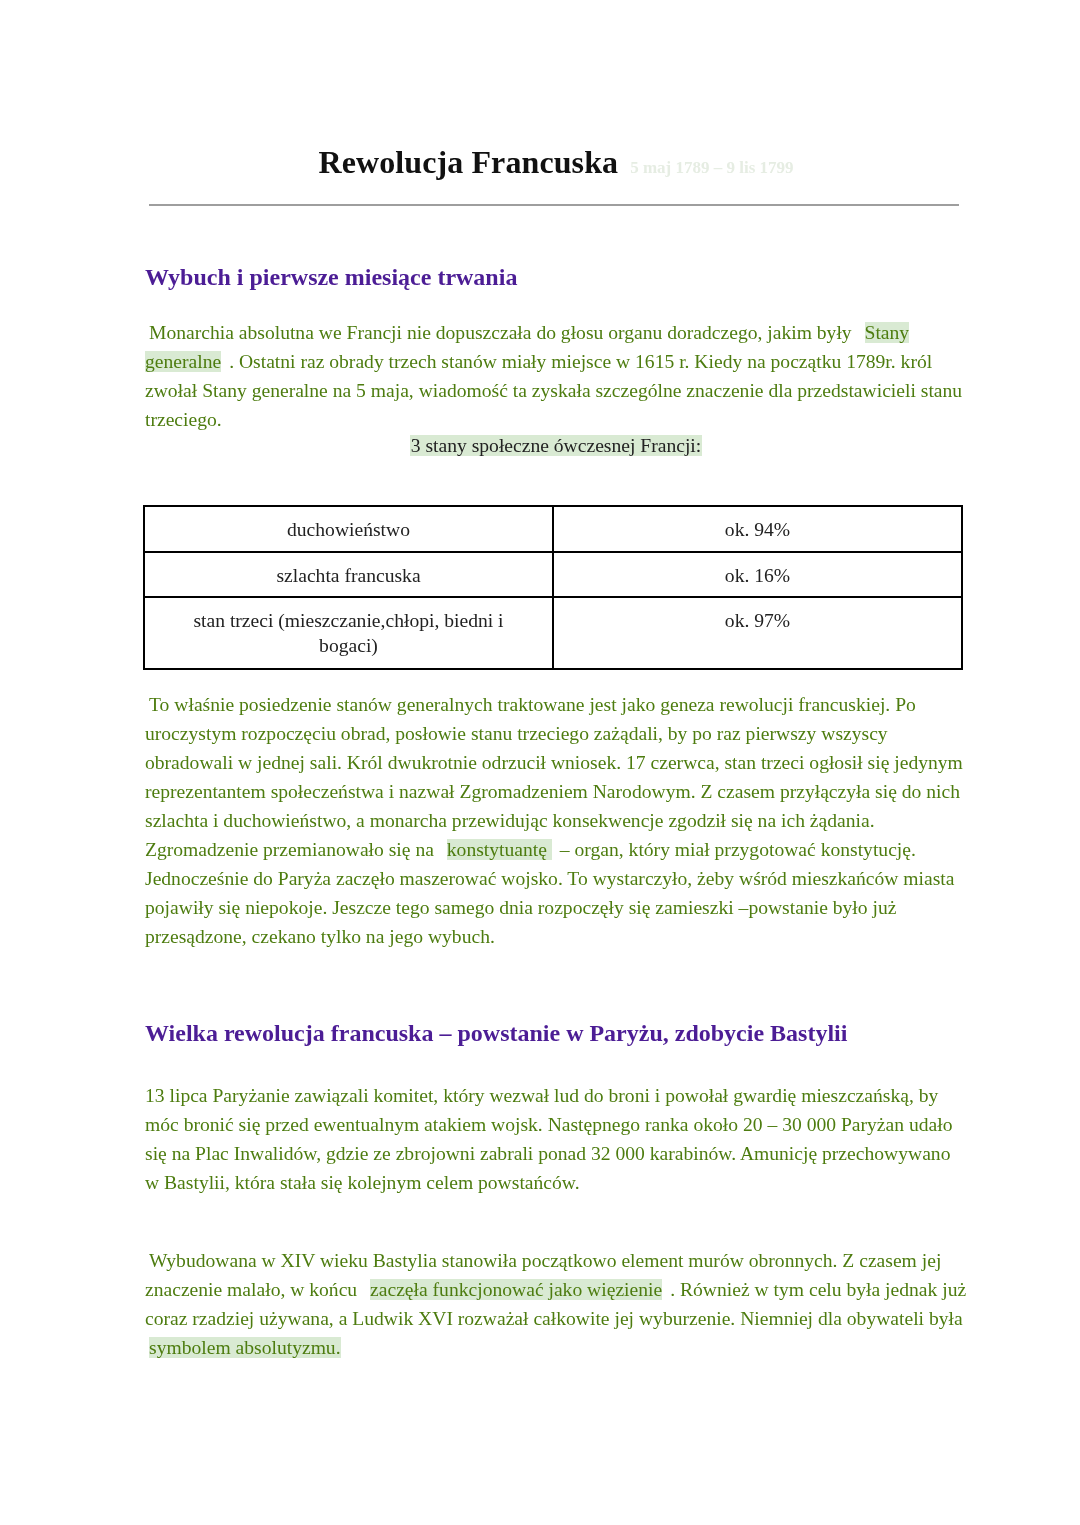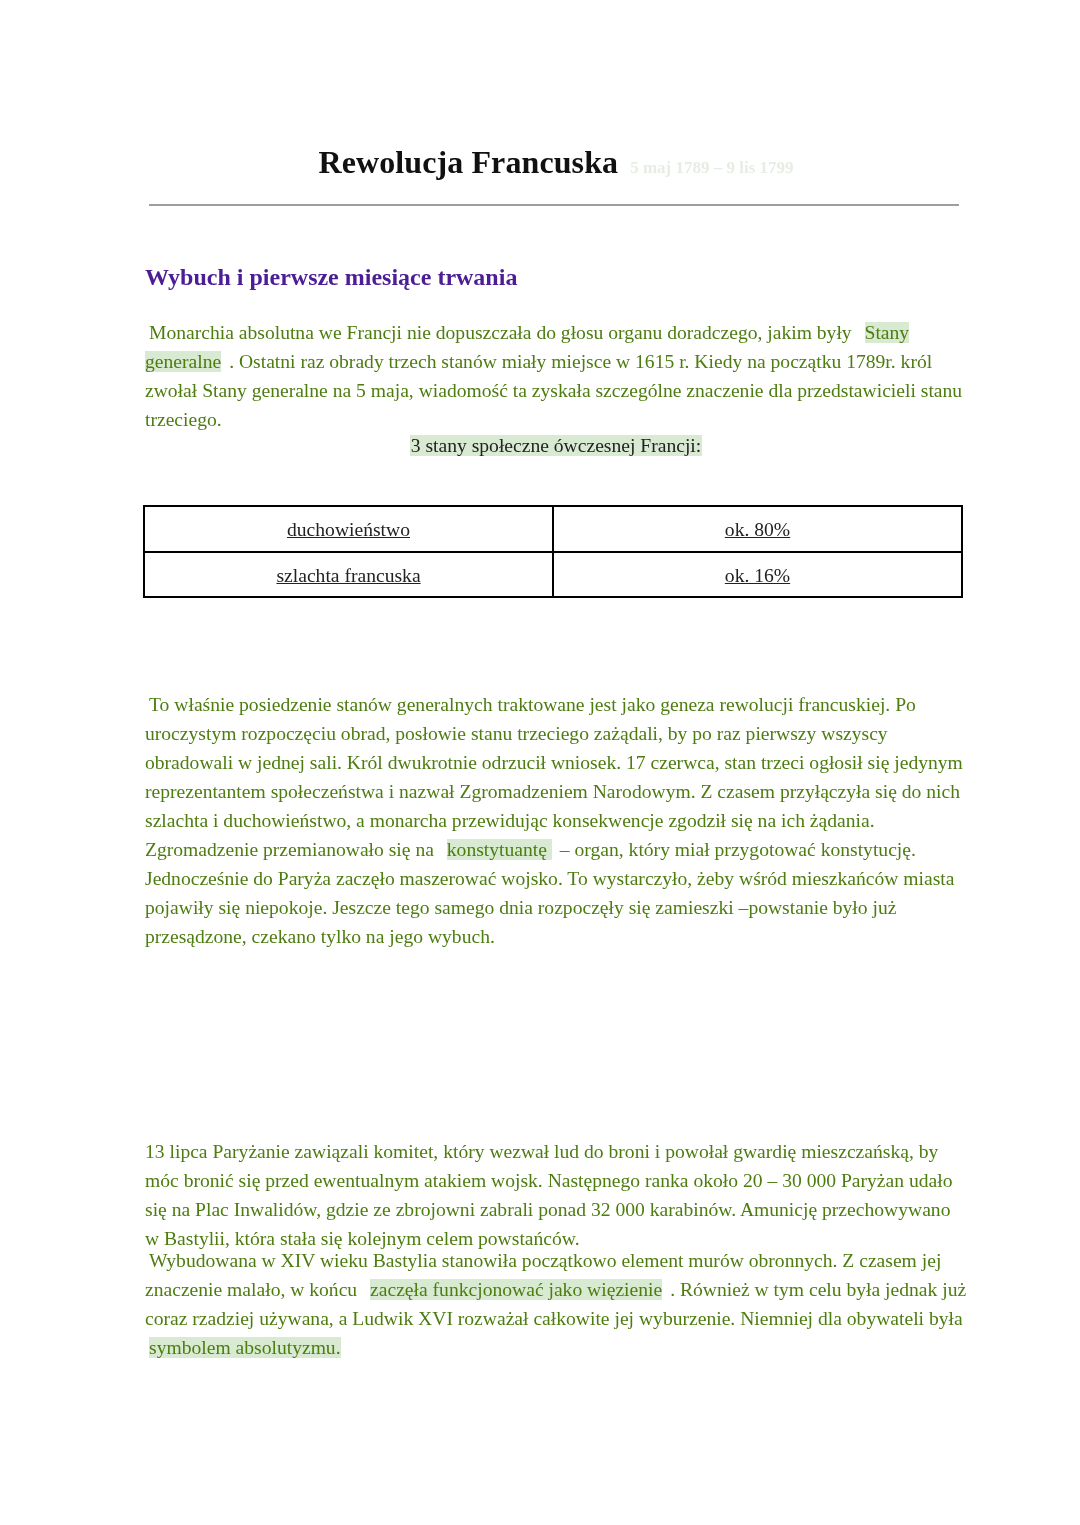--- a/index.html
+++ b/index.html
@@ -90,21 +90,20 @@
       font-size: 19.6px;
       color: #222222;
     }
     table.estates td {
       border: 2px solid #000000;
       width: 50%;
       text-align: center;
       vertical-align: top;
       padding: 10px 30px 8px 30px;
       line-height: 25px;
-      text-decoration: underline;
     }
     table.estates tr.r1 td { height: 46px; }
     table.estates tr.r2 td { height: 45px; border-radius: 17px; }
     table.estates tr.r3 td { height: 72px; }
   </style>
 </head>
 <body>
 
 <div class="page">
 
@@ -120,29 +119,34 @@
   <p class="para" style="top:302px;"><span>Monarchia absolutna we Francji nie dopuszczała do głosu organu doradczego, jakim były </span><span class="hl">Stany generalne</span><span>. Ostatni raz obrady trzech stanów miały miejsce w 1615 r. Kiedy na początku 1789r. król zwołał Stany generalne na 5 maja, wiadomość ta zyskała szczególne znaczenie dla przedstawicieli stanu trzeciego.</span></p>
 
   <div class="caption">
     <span>3 stany społeczne ówczesnej Francji:</span>
   </div>
 
   <table class="estates">
     <tbody>
         <tr class="r1">
       <td>duchowieństwo</td>
-      <td>ok. 80%</td>
+      <td>ok. 94%</td>
     </tr>
     <tr class="r2">
       <td>szlachta francuska</td>
       <td>ok. 16%</td>
+    </tr>
+    <tr class="r3">
+      <td>stan trzeci (mieszczanie,chłopi, biedni i bogaci)</td>
+      <td>ok. 97%</td>
     </tr>
   </tbody>
     </table>
 
   <p class="para" style="top:674px;"><span>To właśnie posiedzenie stanów generalnych traktowane jest jako geneza rewolucji francuskiej. Po uroczystym rozpoczęciu obrad, posłowie stanu trzeciego zażądali, by po raz pierwszy wszyscy obradowali w jednej sali. Król dwukrotnie odrzucił wniosek. 17 czerwca, stan trzeci ogłosił się jedynym reprezentantem społeczeństwa i nazwał Zgromadzeniem Narodowym. Z czasem przyłączyła się do nich szlachta i duchowieństwo, a monarcha przewidując konsekwencje zgodził się na ich żądania. Zgromadzenie przemianowało się na </span><span class="hl">konstytuantę </span><span>– organ, który miał przygotować konstytucję. Jednocześnie do Paryża zaczęło maszerować wojsko. To wystarczyło, żeby wśród mieszkańców miasta pojawiły się niepokoje. Jeszcze tego samego dnia rozpoczęły się zamieszki –powstanie było już przesądzone, czekano tylko na jego wybuch.</span></p>
 
+  <div class="h2" style="top:1004px;">Wielka rewolucja francuska – powstanie w Paryżu, zdobycie Bastylii</div>
 
-  <p class="para" style="top:1121px;">13 lipca Paryżanie zawiązali komitet, który wezwał lud do broni i powołał gwardię mieszczańską, by móc bronić się przed ewentualnym atakiem wojsk. Następnego ranka około 20 – 30 000 Paryżan udało się na Plac Inwalidów, gdzie ze zbrojowni zabrali ponad 32 000 karabinów. Amunicję przechowywano w Bastylii, która stała się kolejnym celem powstańców.</p>
+  <p class="para" style="top:1065px;">13 lipca Paryżanie zawiązali komitet, który wezwał lud do broni i powołał gwardię mieszczańską, by móc bronić się przed ewentualnym atakiem wojsk. Następnego ranka około 20 – 30 000 Paryżan udało się na Plac Inwalidów, gdzie ze zbrojowni zabrali ponad 32 000 karabinów. Amunicję przechowywano w Bastylii, która stała się kolejnym celem powstańców.</p>
 
   <p class="para" style="top:1230px;"><span>Wybudowana w XIV wieku Bastylia stanowiła początkowo element murów obronnych. Z czasem jej znaczenie malało, w końcu </span><span class="hl">zaczęła funkcjonować jako więzienie</span><span>. Również w tym celu była jednak już coraz rzadziej używana, a Ludwik XVI rozważał całkowite jej wyburzenie. Niemniej dla obywateli była </span><span class="hl">symbolem absolutyzmu.</span></p>
 
 </div>
 
 </body></html>

